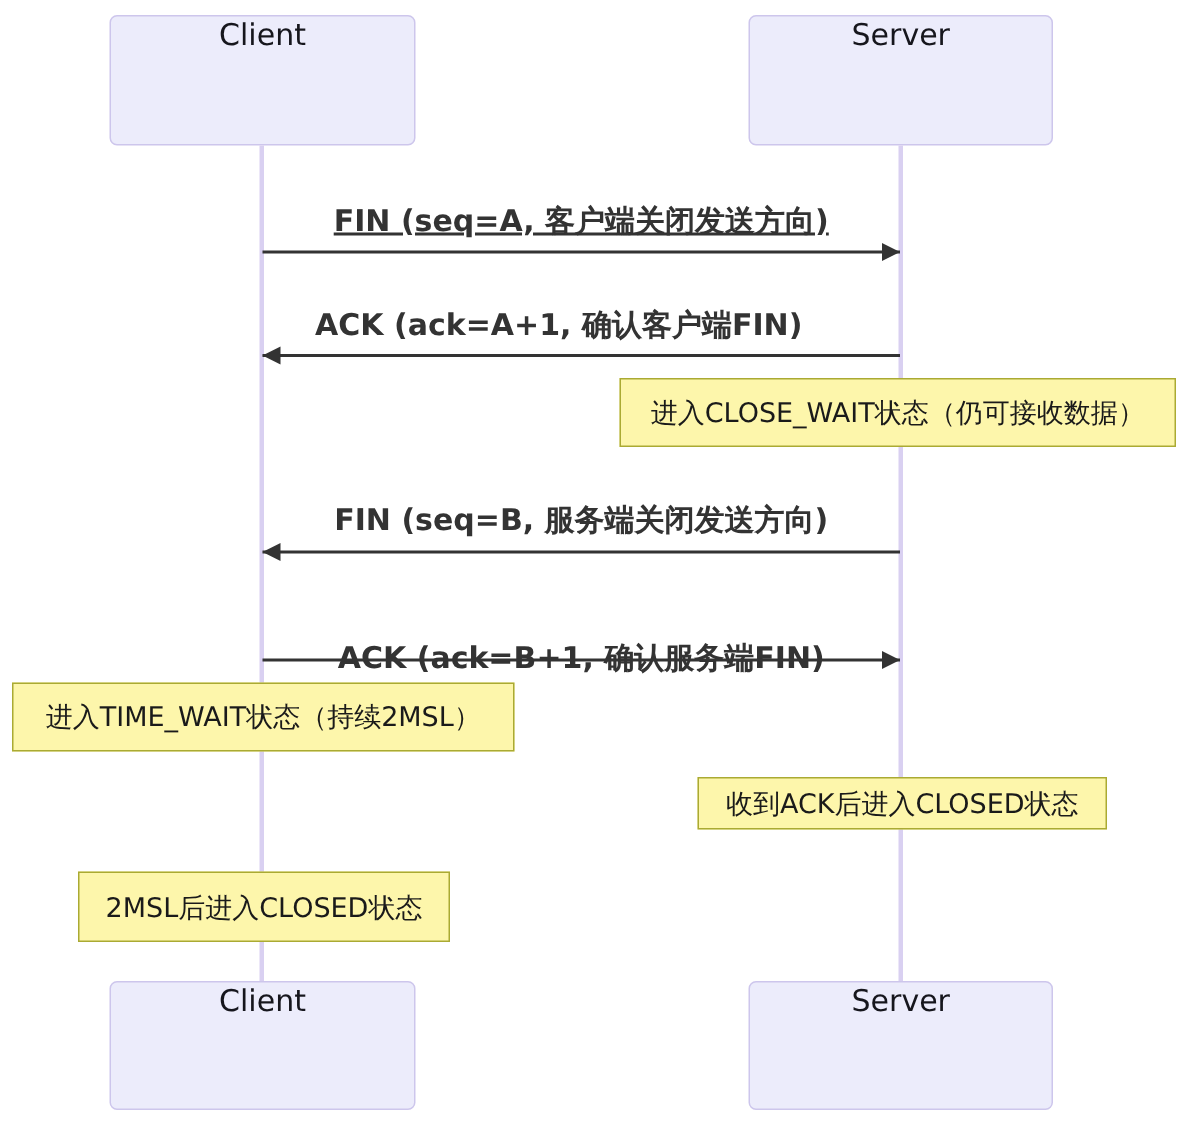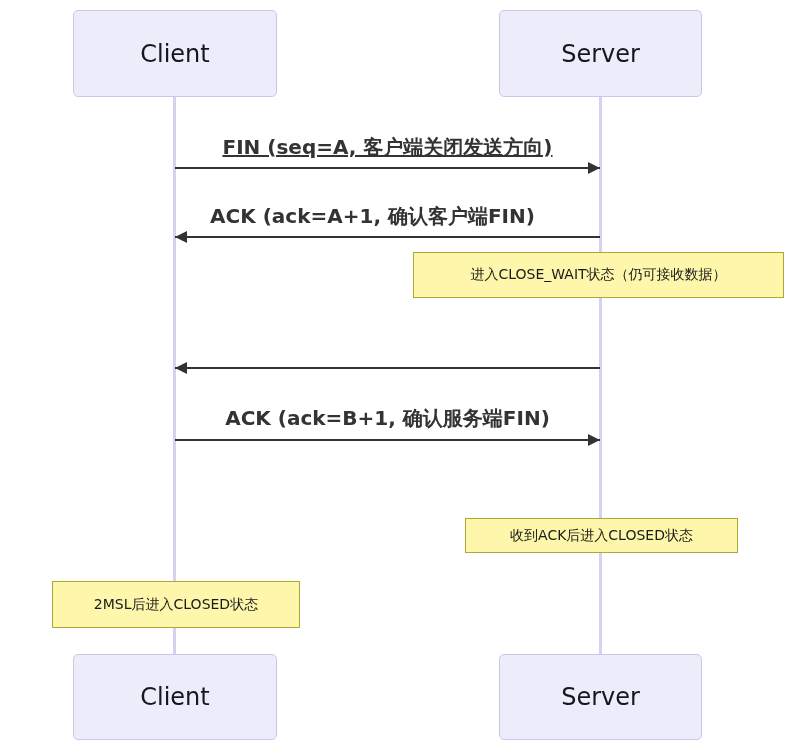--- a/index.html
+++ b/index.html
@@ -25,23 +25,22 @@
     height: 747px;
     background: var(--background);
     overflow: hidden;
   }
   .actor-box {
     position: absolute;
     background: var(--actor-fill);
     border: 1px solid var(--actor-border);
     border-radius: 5px;
     display: flex;
-    align-items: center;
     justify-content: center;
-    font-size: 24px;
+    font-size: 20px;
     color: var(--actor-text);
   }
   .lifeline {
     position: absolute;
     width: 3px;
     background: var(--lifeline);
   }
   .msg-label {
     position: absolute;
     display: flex;
@@ -74,21 +73,21 @@
     border-right: 12px solid var(--arrow);
   }
   .note {
     position: absolute;
     background: var(--note-fill);
     border: 1px solid var(--note-border);
     display: flex;
     align-items: center;
     justify-content: center;
     text-align: center;
-    font-size: 14px;
+    font-size: 18px;
     color: var(--note-text);
     white-space: nowrap;
   }
 
   
   .client-top    { left: 73px;  top: 10px;  width: 204px; height: 87px; }
   .server-top    { left: 499px; top: 10px;  width: 203px; height: 87px; }
   .client-bottom { left: 73px;  top: 654px; width: 204px; height: 86px; }
   .server-bottom { left: 499px; top: 654px; width: 203px; height: 86px; }
 
@@ -102,21 +101,21 @@
   .msg2-label { left: 160px; top: 199px; width: 425px; height: 34px; }
   .msg2-line  { left: 175px; top: 236px; width: 425px; }
   .msg2-head  { left: 175px; top: 231px; }
 
   .note1 { left: 413px; top: 252px; width: 371px; height: 46px; }
 
   .msg3-label { left: 175px; top: 329px; width: 425px; height: 34px; }
   .msg3-line  { left: 175px; top: 367px; width: 425px; }
   .msg3-head  { left: 175px; top: 362px; }
 
-  .msg4-label { left: 175px; top: 401px; width: 425px; height: 34px; }
+  .msg4-label { left: 175px; top: 421px; width: 425px; height: 34px; }
   .msg4-line  { left: 175px; top: 439px; width: 425px; }
   .msg4-head  { left: 588px; top: 434px; }
 
   .note2 { left: 8px;   top: 455px; width: 335px; height: 46px; }
   .note3 { left: 465px; top: 518px; width: 273px; height: 35px; }
   .note4 { left: 52px;  top: 581px; width: 248px; height: 47px; }
 </style>
 </head>
 <body>
 
@@ -135,27 +134,29 @@
   <div class="msg-label msg1-label">FIN (seq=A, 客户端关闭发送方向)</div>
   <div class="msg-line msg1-line"></div>
   <div class="arrowhead right msg1-head"></div>
 
   <div class="msg-label msg2-label">ACK (ack=A+1, 确认客户端FIN)</div>
   <div class="msg-line msg2-line"></div>
   <div class="arrowhead left msg2-head"></div>
 
   <div class="note note1">进入CLOSE_WAIT状态（仍可接收数据）</div>
 
+  <div class="msg-label msg3-label">FIN (seq=B, 服务端关闭发送方向)</div>
   <div class="msg-line msg3-line"></div>
   <div class="arrowhead left msg3-head"></div>
 
   <div class="msg-label msg4-label">ACK (ack=B+1, 确认服务端FIN)</div>
   <div class="msg-line msg4-line"></div>
   <div class="arrowhead right msg4-head"></div>
 
+  <div class="note note2">进入TIME_WAIT状态（持续2MSL）</div>
 
   <div class="note note3">收到ACK后进入CLOSED状态</div>
 
   <div class="note note4">2MSL后进入CLOSED状态</div>
 
   <div class="actor-box client-bottom">
     <span>Client</span>
   </div>
   <div class="actor-box server-bottom">
     <span>Server</span>

